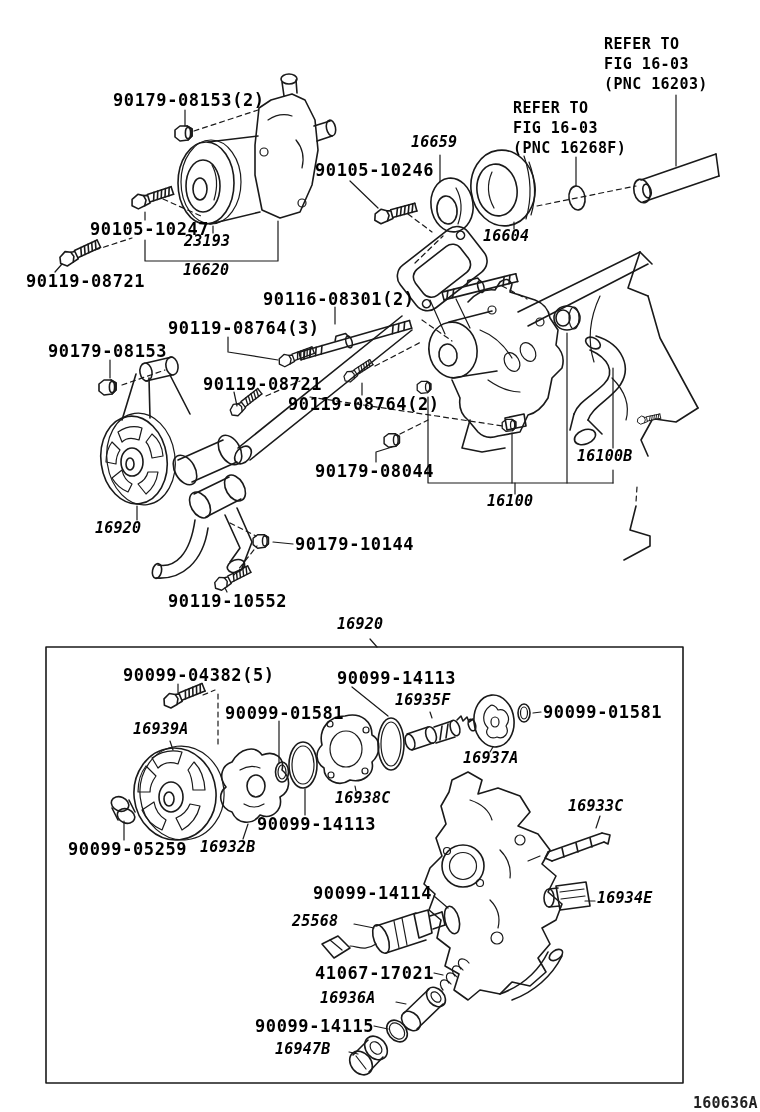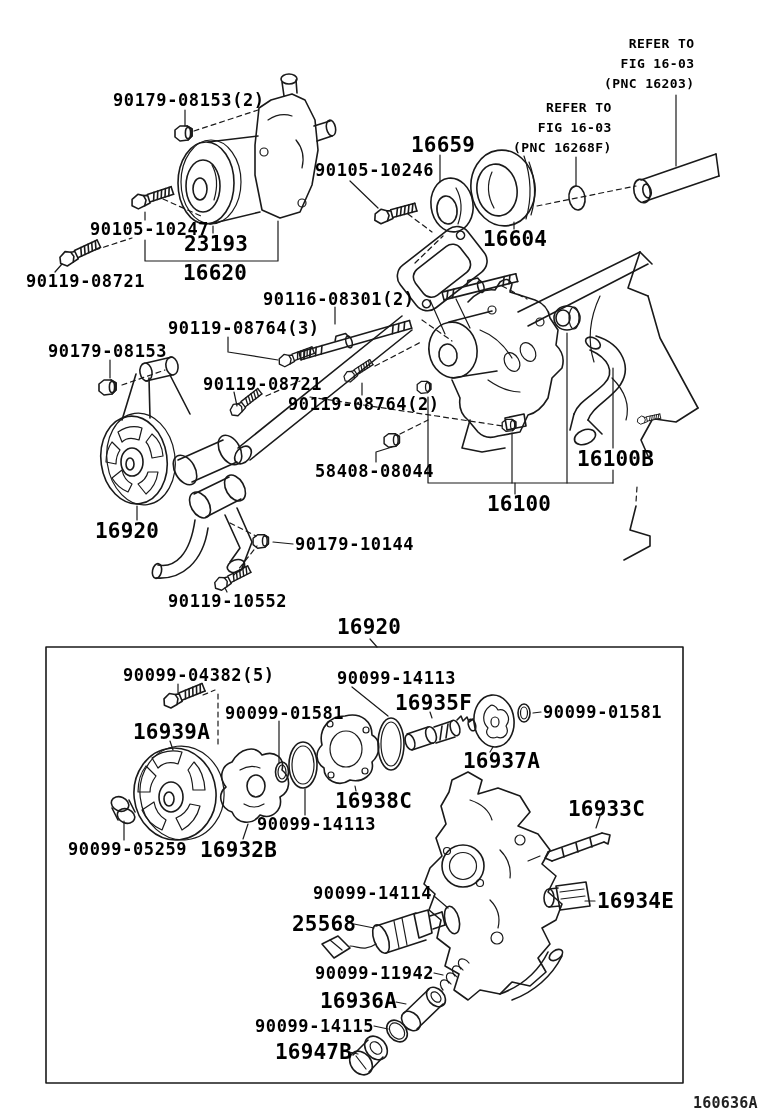--- a/index.html
+++ b/index.html
@@ -5,22 +5,22 @@
   html,body{margin:0;padding:0;background:#fff;}
   .stage{position:relative;width:760px;height:1112px;background:#ffffff;overflow:hidden;
          font-family:"DejaVu Sans Mono", "Liberation Mono", monospace;}
   svg{position:absolute;left:0;top:0;}
   .art path,.art line,.art ellipse,.art circle,.art rect,.art polyline{
       fill:none;stroke:#1a1a1a;stroke-width:1.6;stroke-linecap:round;stroke-linejoin:round;}
   .art .thin{stroke-width:1.2;}
   .art .dash{stroke-width:1.2;stroke-dasharray:5 4;}
   .lbl{position:absolute;font-weight:bold;font-size:17px;line-height:1.0;letter-spacing:.6px;
        color:#000;white-space:nowrap;}
-  .lbl.lg{font-size:21px;letter-spacing:.2px;}
-  .note{position:absolute;font-weight:bold;font-size:13px;line-height:20px;letter-spacing:.4px;color:#000;text-align:right;}
+  .lbl.lg{font-size:15px;letter-spacing:.2px;font-style:italic;}
+  .note{position:absolute;font-weight:bold;font-size:15px;line-height:20px;letter-spacing:.4px;color:#000;}
   .note div{white-space:nowrap;}
   .figcode{position:absolute;font-weight:bold;font-size:15px;letter-spacing:.2px;color:#222;}
 </style>
 </head>
 <body>
 
 <div class="stage">
 
 <svg class="art" width="760" height="1112" viewBox="0 0 760 1112">
   <defs>
@@ -464,21 +464,21 @@
 <div class="lbl" style="left:90px;top:221px">90105-10247</div>
 <div class="lbl lg" style="left:184px;top:234px">23193</div>
 <div class="lbl lg" style="left:183px;top:263px">16620</div>
 <div class="lbl" style="left:26px;top:273px">90119-08721</div>
 <div class="lbl lg" style="left:483px;top:229px">16604</div>
 <div class="lbl" style="left:263px;top:291px">90116-08301(2)</div>
 <div class="lbl" style="left:168px;top:320px">90119-08764(3)</div>
 <div class="lbl" style="left:48px;top:343px">90179-08153</div>
 <div class="lbl" style="left:203px;top:376px">90119-08721</div>
 <div class="lbl" style="left:288px;top:396px">90119-08764(2)</div>
-<div class="lbl" style="left:315px;top:463px">58408-08044</div>
+<div class="lbl" style="left:315px;top:463px">90179-08044</div>
 <div class="lbl lg" style="left:577px;top:449px">16100B</div>
 <div class="lbl lg" style="left:487px;top:494px">16100</div>
 <div class="lbl lg" style="left:95px;top:521px">16920</div>
 <div class="lbl" style="left:295px;top:536px">90179-10144</div>
 <div class="lbl" style="left:168px;top:593px">90119-10552</div>
 
 <div class="lbl lg" style="left:337px;top:617px">16920</div>
 
 <div class="lbl" style="left:123px;top:667px">90099-04382(5)</div>
 <div class="lbl" style="left:337px;top:670px">90099-14113</div>
@@ -487,21 +487,21 @@
 <div class="lbl" style="left:543px;top:704px">90099-01581</div>
 <div class="lbl lg" style="left:133px;top:722px">16939A</div>
 <div class="lbl lg" style="left:463px;top:751px">16937A</div>
 <div class="lbl lg" style="left:335px;top:791px">16938C</div>
 <div class="lbl" style="left:257px;top:816px">90099-14113</div>
 <div class="lbl" style="left:68px;top:841px">90099-05259</div>
 <div class="lbl lg" style="left:200px;top:840px">16932B</div>
 <div class="lbl lg" style="left:568px;top:799px">16933C</div>
 <div class="lbl" style="left:313px;top:885px">90099-14114</div>
 <div class="lbl lg" style="left:292px;top:914px">25568</div>
-<div class="lbl" style="left:315px;top:965px">90099-11942</div>
+<div class="lbl" style="left:315px;top:965px">41067-17021</div>
 <div class="lbl lg" style="left:320px;top:991px">16936A</div>
 <div class="lbl" style="left:255px;top:1018px">90099-14115</div>
 <div class="lbl lg" style="left:275px;top:1042px">16947B</div>
 <div class="lbl lg" style="left:597px;top:891px">16934E</div>
 
 <div class="figcode" style="left:693px;top:1094px">160636A</div>
 
 </div>
 
 </body></html>

